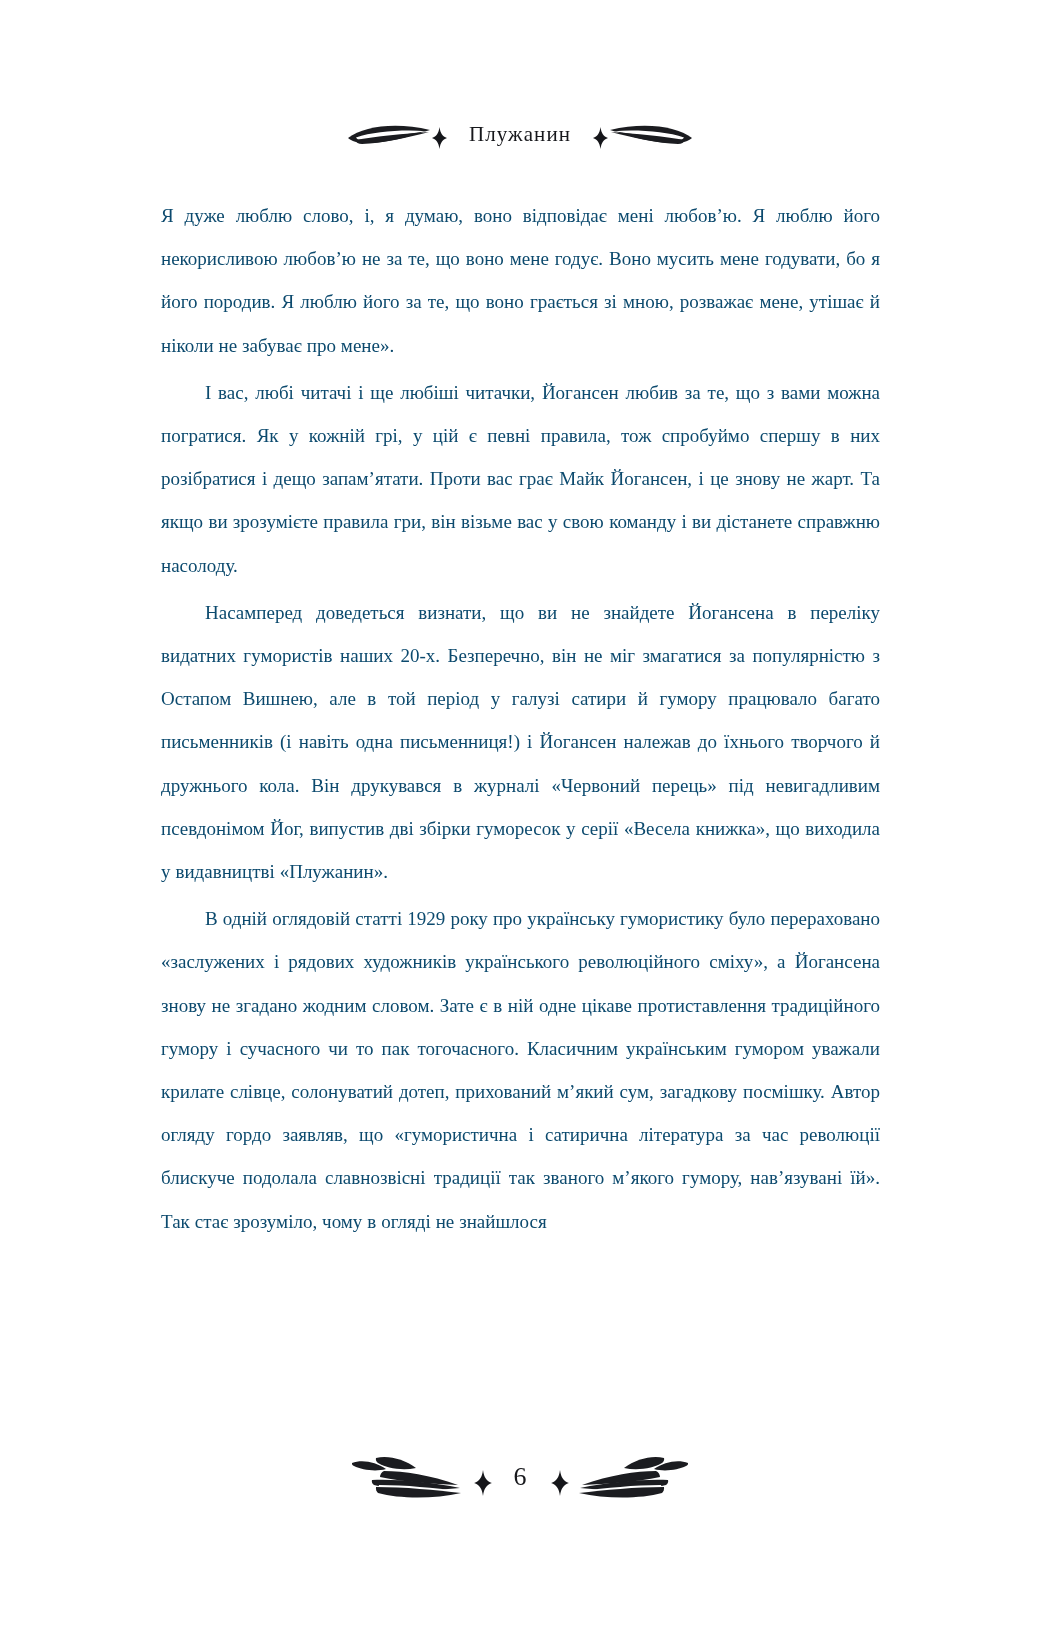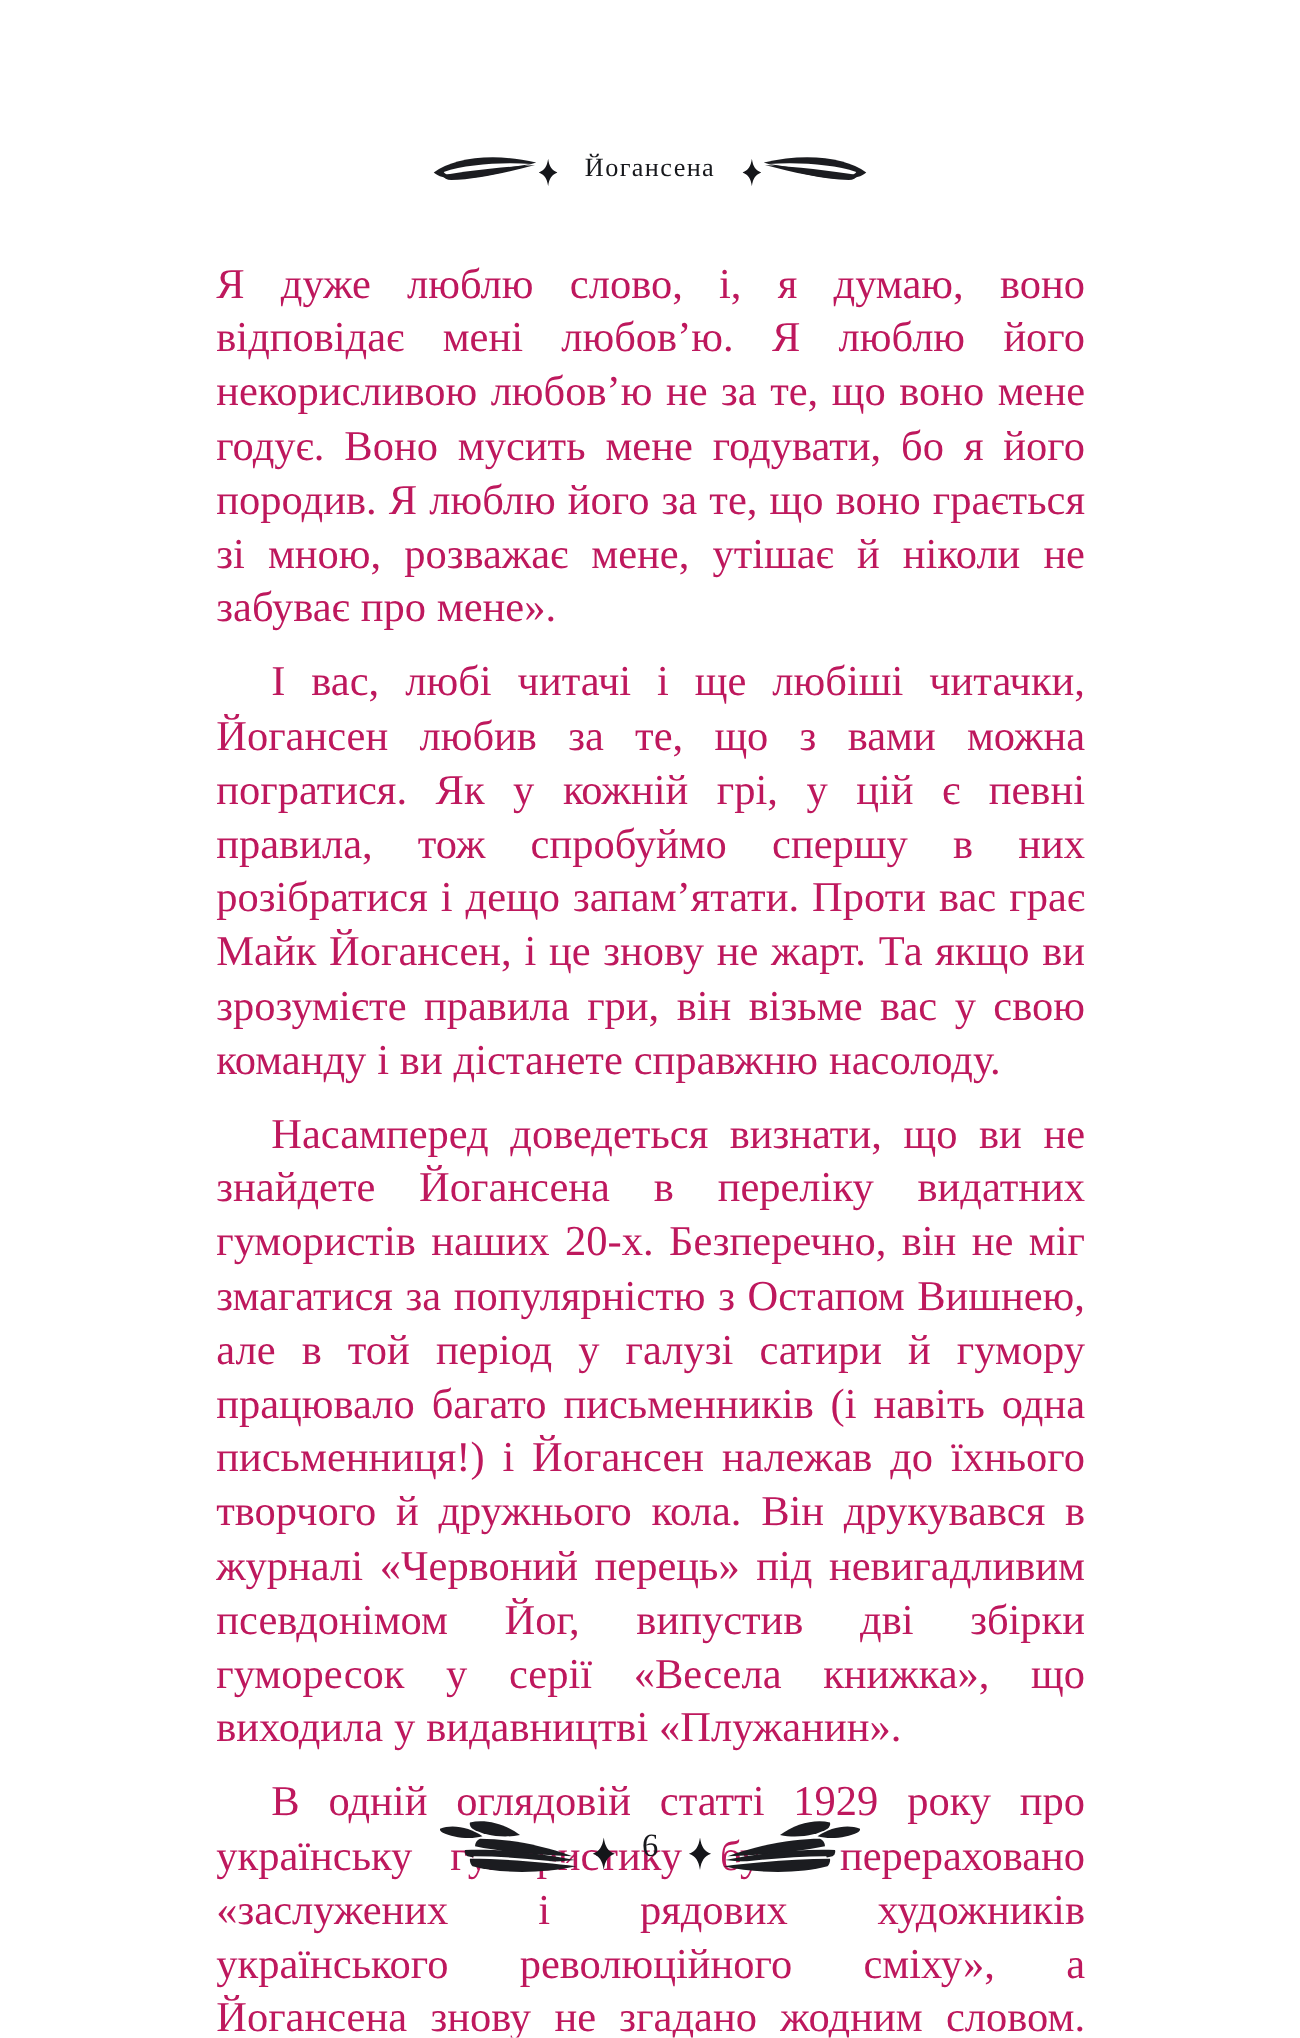--- a/index.html
+++ b/index.html
@@ -63,27 +63,27 @@
   .diamond svg { display:block; }
 
   
   .textblock {
     position: absolute;
     left: 157px;
     top: 190px;
     width: 727px;
   }
   .para {
-    margin: 16px;
-    font-size: 34px;
+    margin: 4px;
+    font-size: 19px;
     line-height: 43.2px;
     text-align: justify;
     text-align-last: left;
     text-indent: 0;
-    color: #be185d;
+    color: #0c4a6e;
     font-family: "Liberation Serif", "DejaVu Serif", serif;
     hyphens: manual;
     word-spacing: 0.2px;
   }
   .para.indent { text-indent: 44px; }
 
   
   .folio {
     position: absolute;
     left: 0;
@@ -117,21 +117,21 @@
         <path d="M9 19.2 C30 15.5, 58 12.5, 83 11 C60 17, 36 22.5, 16 23 C12.5 23, 10 21.4, 9 19.2 Z" fill="#1b1c20"></path>
       </svg>
     </span>
 
     <span class="diamond">
       <svg width="15" height="22" viewBox="0 0 15 22">
         <path d="M7.5 0 C8.4 6.4, 10.4 9.2, 15 11 C10.4 12.8, 8.4 15.6, 7.5 22 C6.6 15.6, 4.6 12.8, 0 11 C4.6 9.2, 6.6 6.4, 7.5 0 Z" fill="#15161a"></path>
       </svg>
     </span>
 
-    <span class="head-title">Йогансена</span>
+    <span class="head-title">Плужанин</span>
 
     <span class="diamond">
       <svg width="15" height="22" viewBox="0 0 15 22">
         <path d="M7.5 0 C8.4 6.4, 10.4 9.2, 15 11 C10.4 12.8, 8.4 15.6, 7.5 22 C6.6 15.6, 4.6 12.8, 0 11 C4.6 9.2, 6.6 6.4, 7.5 0 Z" fill="#15161a"></path>
       </svg>
     </span>
 
     <span class="orn">
       <svg width="86" height="26" viewBox="0 0 86 26">
         <g transform="translate(86,0) scale(-1,1)">

